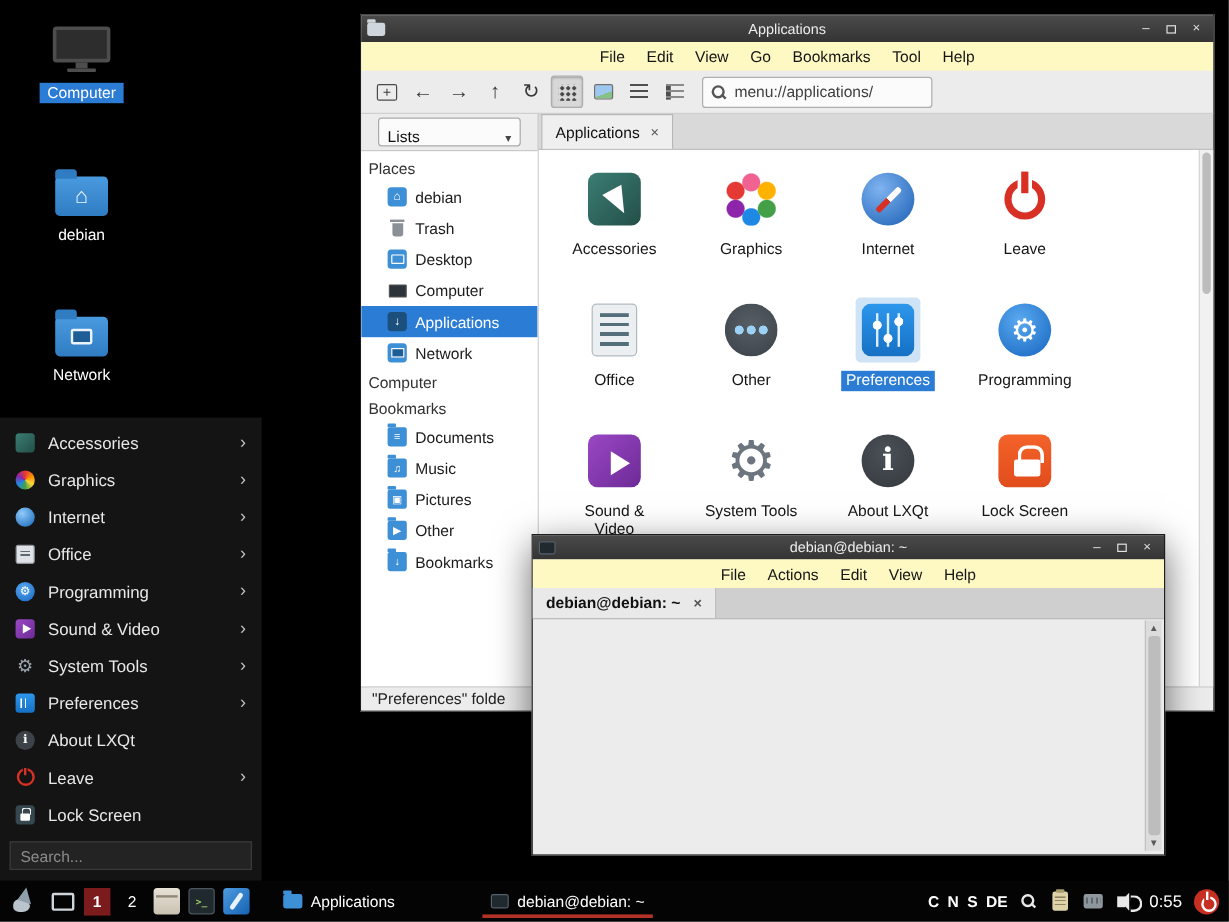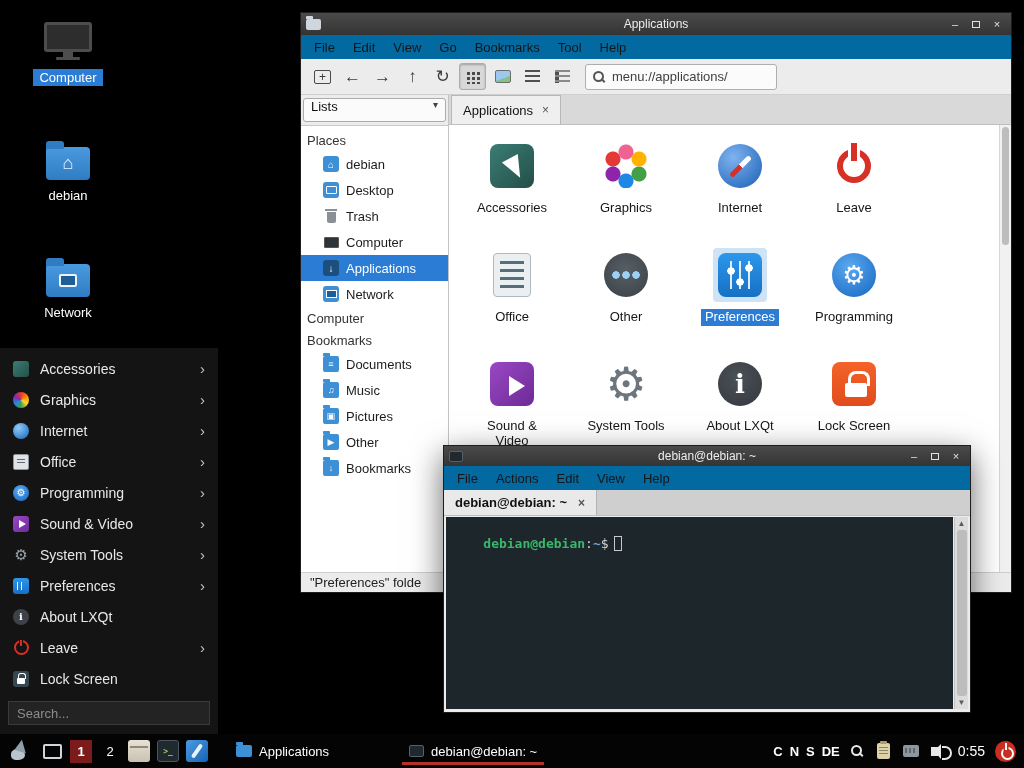--- a/index.html
+++ b/index.html
@@ -18,21 +18,21 @@
   .folder-lg::before{content:"";position:absolute;top:-6px;left:0;width:18px;height:8px;background:#2f7cc2;border-radius:3px 3px 0 0;}
   .net-screen{width:18px;height:13px;border:2px solid #eaf4ff;border-radius:2px;background:#1f5d96;}
 
   
   .win{position:absolute;background:#ececec;border:1px solid #1e1e1e;box-shadow:0 10px 30px rgba(0,0,0,.6);}
   .titlebar{height:22px;background:linear-gradient(#4a4a4a,#343434);display:flex;align-items:center;position:relative;padding:0 5px;color:#ececec;}
   .titlebar .title{position:absolute;left:0;right:0;text-align:center;font-size:12px;}
   .winbtns{margin-left:auto;display:flex;gap:3px;z-index:1;}
   .wbtn{width:18px;height:15px;display:flex;align-items:center;justify-content:center;font-size:11px;color:#e2e2e2;cursor:default;}
   .maxsq{width:8px;height:7px;border:1px solid #e2e2e2;display:block;}
-  .menubar{display:flex;align-items:center;height:24px;padding:0 4px;background:#0369a1;color:#161616;font-size:13px;}
+  .menubar{display:flex;align-items:center;height:24px;padding:0 4px;background:#fef9c3;color:#161616;font-size:13px;justify-content:center;}
   .menu-item{padding:2px 9px;border-radius:2px;cursor:default;}
   .folder-mini{width:15px;height:11px;background:#cfd6dd;border-radius:2px;position:relative;}
   .folder-mini::before{content:"";position:absolute;top:-3px;left:0;width:7px;height:3px;background:#cfd6dd;border-radius:1px 1px 0 0;}
   .term-mini{width:14px;height:11px;background:#20292e;border:1px solid #55606a;border-radius:2px;}
 
   
   .fm{left:300px;top:12px;width:712px;height:581px;z-index:10;}
   .toolbar{height:36px;display:flex;align-items:center;gap:3px;padding:0 8px;background:#ececec;border-bottom:1px solid #cfcfcf;}
   .tbtn{min-width:27px;height:27px;display:flex;align-items:center;justify-content:center;color:#3a3a3a;font-size:17px;border:1px solid transparent;border-radius:3px;cursor:default;}
   .tbtn.pressed{background:#d8d8d8;border-color:#adadad;box-shadow:inset 0 1px 2px rgba(0,0,0,.25);}
@@ -42,21 +42,21 @@
   .v-thumb{width:16px;height:13px;border:1px solid #6d6d6d;border-radius:2px;background:linear-gradient(160deg,#9cc7ef 0 62%,#86c286 62%);}
   .v-list{width:15px;height:13px;background:repeating-linear-gradient(#4f4f4f 0 2px,transparent 2px 5px);}
   .v-detail{width:15px;height:13px;background:repeating-linear-gradient(#8a8a8a 0 2px,transparent 2px 5px),linear-gradient(#4f4f4f,#4f4f4f);background-size:100% 100%,4px 100%;background-repeat:repeat,no-repeat;}
   .addr{flex:0 0 192px;height:26px;background:#fbfbfb;border:1px solid #aeaeae;border-radius:3px;display:flex;align-items:center;gap:7px;padding:0 7px;color:#404040;margin-left:6px;}
   .mag{width:12px;height:12px;position:relative;flex:0 0 12px;}
   .mag::before{content:"";position:absolute;top:0;left:0;width:7px;height:7px;border:2px solid #555;border-radius:50%;}
   .mag::after{content:"";position:absolute;right:1px;bottom:0;width:2px;height:5px;background:#555;transform:rotate(-45deg);}
   .btn-raised{height:26px;padding:0 15px;background:linear-gradient(#fdfdfd,#e4e4e4);border:1px solid #a9a9a9;border-radius:3px;display:flex;align-items:center;margin-left:7px;color:#1d1d1d;cursor:default;}
   .fm-body{position:absolute;top:82px;left:0;right:0;bottom:20px;display:flex;}
   .fm-left{width:148px;display:flex;flex-direction:column;background:#ececec;border-right:1px solid #c4c4c4;}
-  .combo{height:24px;margin:3px 2px;background:#fbfbfb;border:1px solid #ababab;border-radius:3px;display:flex;align-items:flex-start;padding:0 7px;cursor:default;}
+  .combo{height:24px;margin:3px 14px;background:#fbfbfb;border:1px solid #ababab;border-radius:3px;display:flex;align-items:flex-end;padding:0 7px;cursor:default;}
   .combo .combo-label{flex:1;}
   .combo .combo-arrow{font-size:10px;color:#444;}
   .fm-tree{flex:1;background:#fff;border-top:1px solid #c9c9c9;padding-top:3px;overflow:hidden;}
   .tree-header{padding:4px 6px 3px;color:#333;}
   .tree-item{height:26px;display:flex;align-items:center;gap:7px;padding-left:22px;color:#1c1c1c;cursor:default;}
   .tree-item.selected{background:#2a7cd4;color:#fff;}
   .ti{width:16px;height:16px;flex:0 0 16px;display:flex;align-items:center;justify-content:center;font-size:10px;color:#fff;position:relative;}
   .ti-home{background:#3d8fd6;border-radius:3px;}
   .ti-desktop{background:#3d8fd6;border-radius:3px;}
   .ti-desktop::after{content:"";width:9px;height:6px;border:1px solid #fff;border-radius:1px;}
@@ -280,26 +280,26 @@
         <span class="combo-label">Lists</span>
         <span class="combo-arrow">▾</span>
       </div>
       <div class="fm-tree">
         <div class="tree-header">Places</div>
         <div class="tree-item">
             <span class="ti ti-home">⌂</span>
             <span>debian</span>
           </div>
         <div class="tree-item">
+            <span class="ti ti-trash"></span>
+            <span>Trash</span>
+          </div>
+        <div class="tree-item">
             <span class="ti ti-desktop"></span>
             <span>Desktop</span>
-          </div>
-        <div class="tree-item">
-            <span class="ti ti-trash"></span>
-            <span>Trash</span>
           </div>
         <div class="tree-item">
             <span class="ti ti-computer"></span>
             <span>Computer</span>
           </div>
         <div class="tree-item selected">
             <span class="ti ti-apps">↓</span>
             <span>Applications</span>
           </div>
         <div class="tree-item">
@@ -451,23 +451,20 @@
     <span class="menu-item">Edit</span>
     <span class="menu-item">View</span>
     <span class="menu-item">Help</span>
   </div>
   <div class="term-tabbar">
     <div class="term-tab">
       <span>debian@debian: ~</span>
       <span class="tab-close">×</span>
     </div>
   </div>
-  <div class="term-screen">
-    <span class="p-user">debian@debian</span><span>:</span><span class="p-path">~</span><span>$</span><span class="cursor"></span>
-  </div>
   <div class="term-scroll">
     <span>▲</span>
     <span class="thumb"></span>
     <span>▼</span>
   </div>
 </div>
 
 <div class="start-menu">
   <div class="sm-item">
       <span class="smi smi-accessories"></span>

